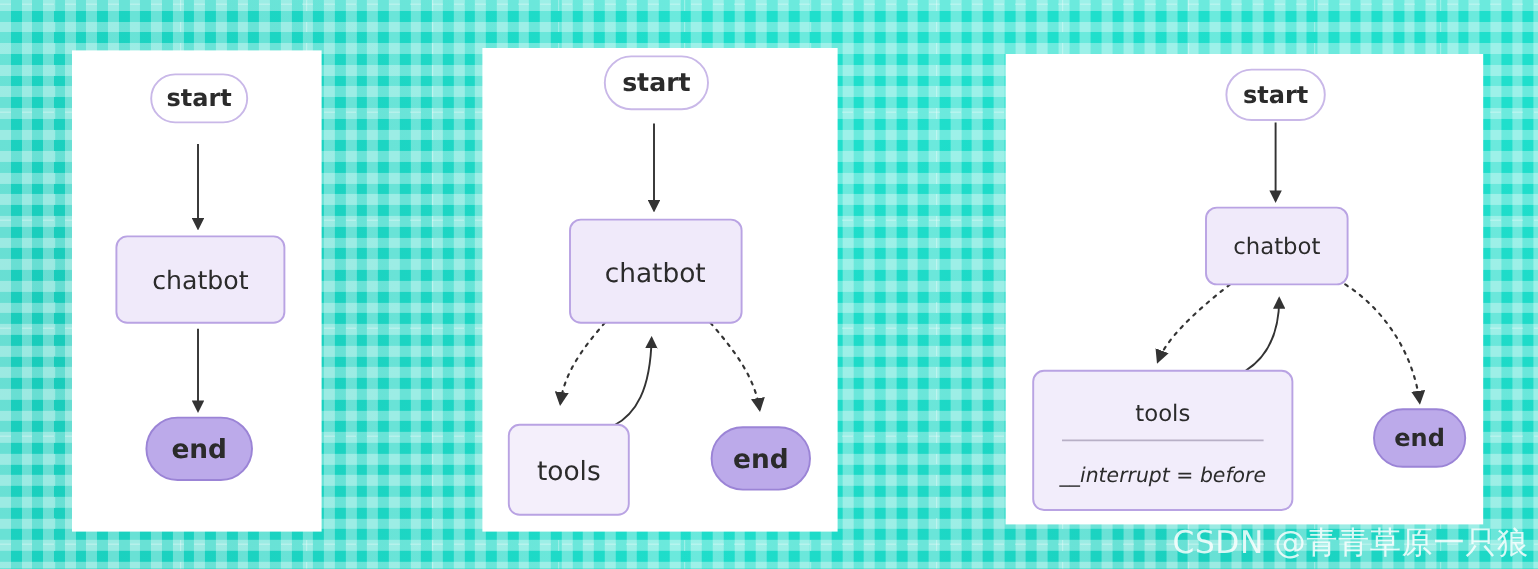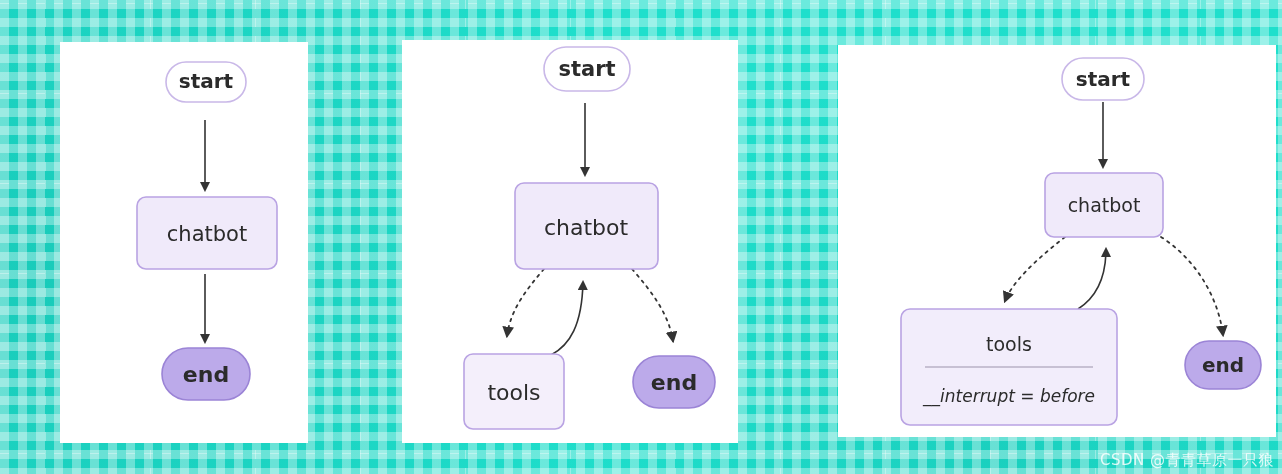--- a/index.html
+++ b/index.html
@@ -52,30 +52,29 @@
     left: 0; right: 0;
     height: 1px;
     background-image: repeating-linear-gradient(to right,
       rgba(255,255,255,0.32) 0px, rgba(255,255,255,0.32) 9px,
       rgba(255,255,255,0) 9px, rgba(255,255,255,0) 18px);
   }
   .panel {
     position: absolute;
     background: #ffffff;
     overflow: hidden;
-    padding-left: 40px;
   }
   .panel svg { display: block; }
 
   .wm {
     position: absolute;
     right: 8px;
     bottom: 4px;
     color: rgba(255,255,255,0.82);
-    font-size: 15px;
+    font-size: 26px;
     letter-spacing: 0.5px;
     font-family: "DejaVu Sans", "Liberation Sans", sans-serif;
     white-space: nowrap;
     pointer-events: none;
   }
 </style>
 </head>
 <body>
 
 <div id="stage">

